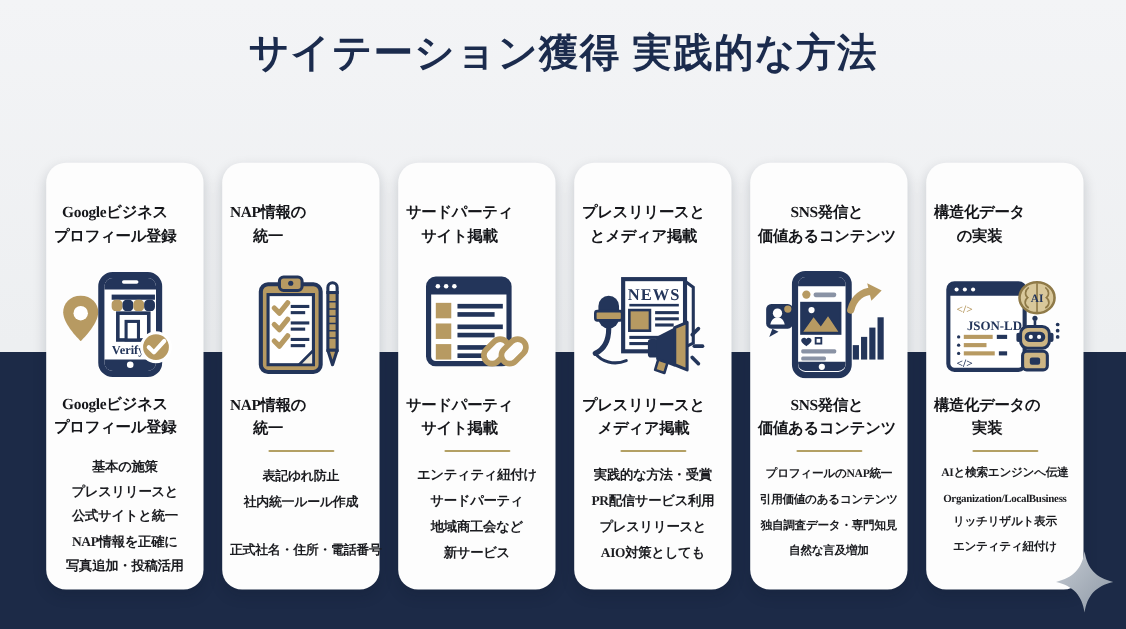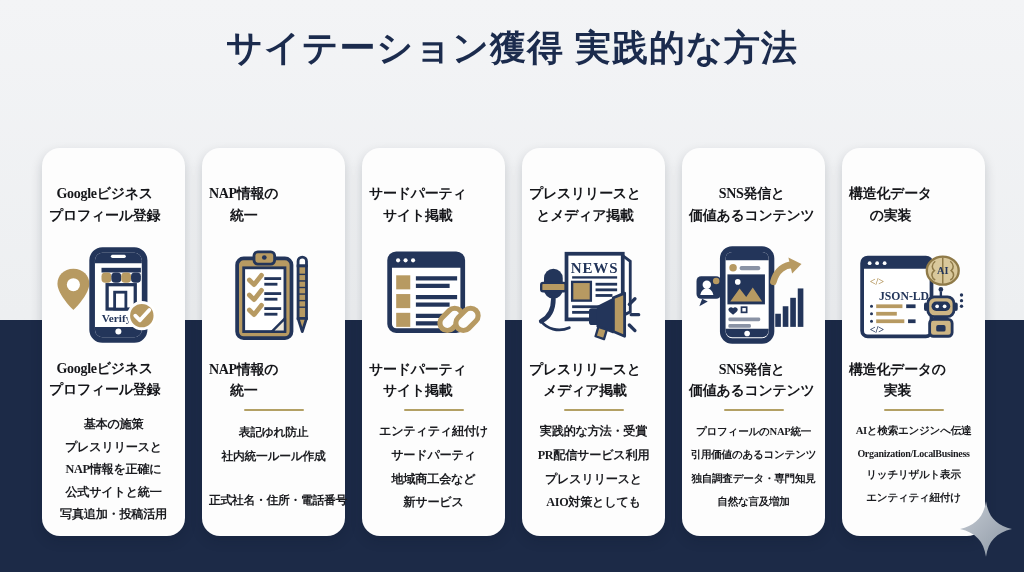--- a/index.html
+++ b/index.html
@@ -102,22 +102,22 @@
           <text x="72" y="81" text-anchor="middle" font-size="12" font-weight="bold" fill="#23355a">Verify</text>
           <circle cx="99" cy="74" r="14" fill="#b79a62" stroke="#fff" stroke-width="3"></circle>
           <path d="M92 74l5 5 10-11" stroke="#fff" stroke-width="4" fill="none" stroke-linecap="round" stroke-linejoin="round"></path>
         </svg>
       </div>
       <div class="card-heading">Googleビジネス
 プロフィール登録</div>
       <div class="card-items">
         <div class="card-item">基本の施策</div>
         <div class="card-item">プレスリリースと</div>
+        <div class="card-item">公式サイトと統一</div>
         <div class="card-item">NAP情報を正確に</div>
-        <div class="card-item">公式サイトと統一</div>
         <div class="card-item">写真追加・投稿活用</div>
       </div>
     </div>
 
     <div class="card card-2">
       <div class="card-top-title">NAP情報の
 統一</div>
       <div class="card-icon">
         <svg viewBox="0 0 128 104" width="120" height="98">
           <rect x="30" y="13" width="58" height="85" rx="7" fill="#b79a62" stroke="#23355a" stroke-width="4"></rect>

